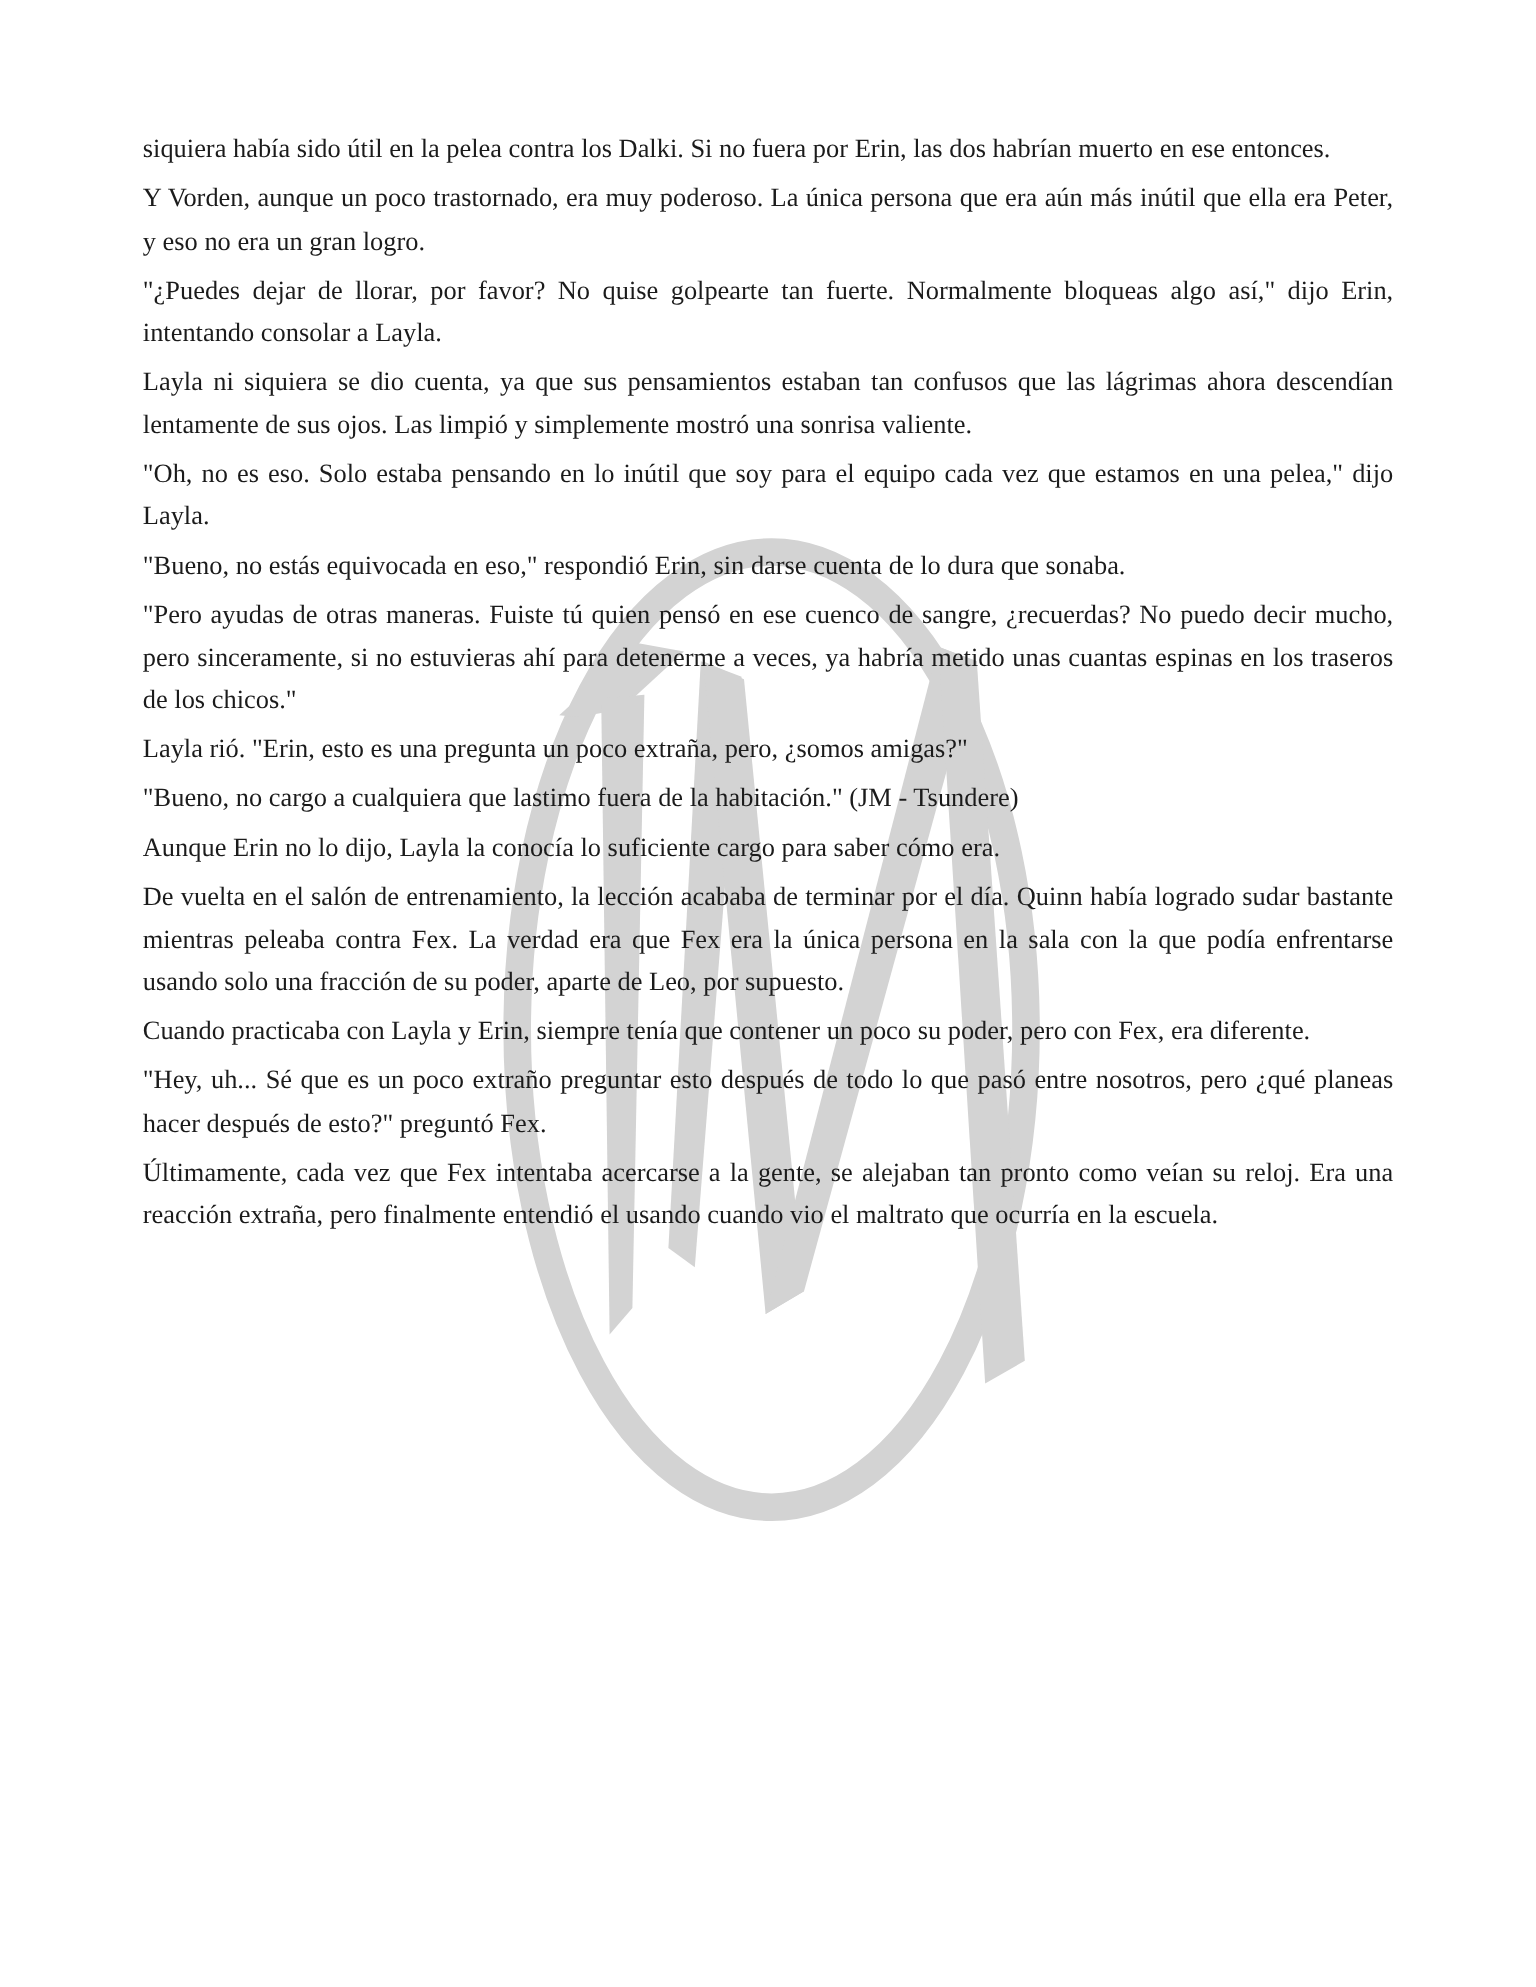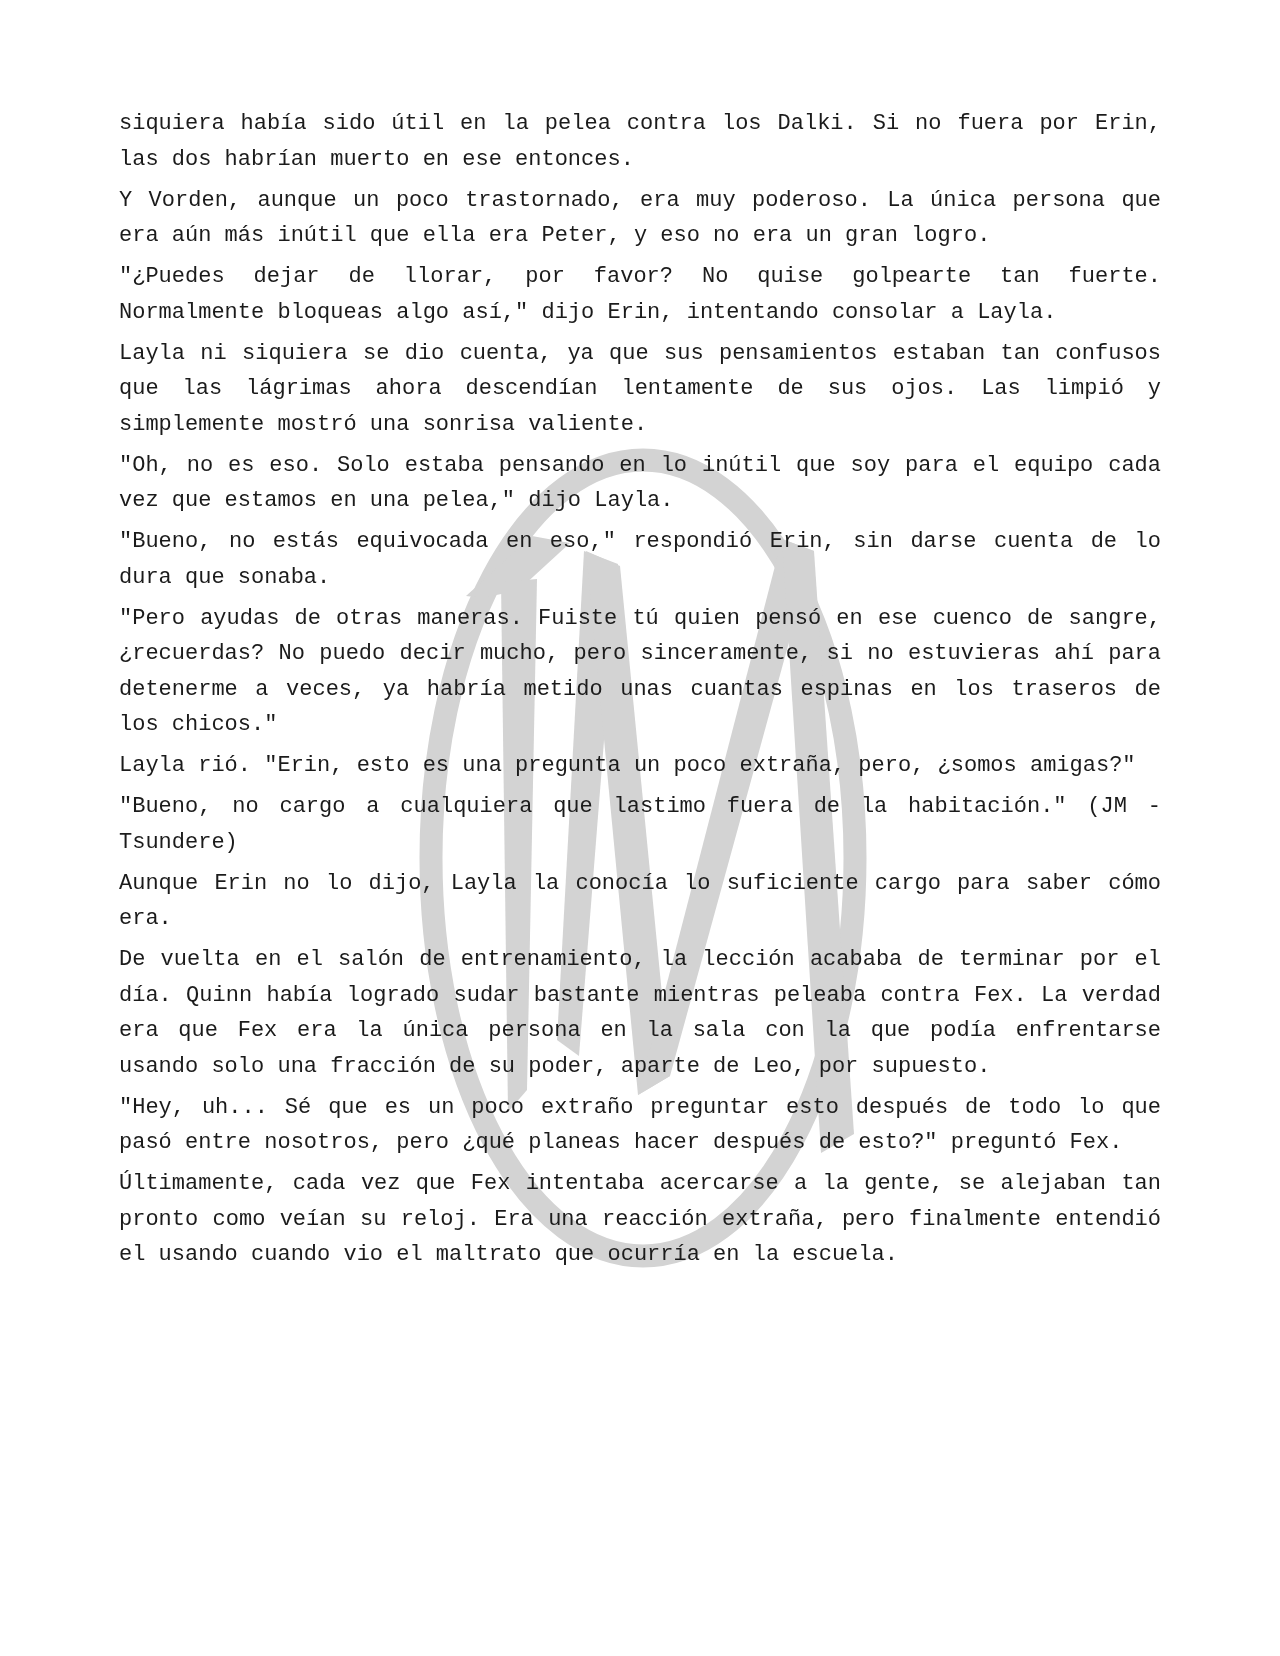--- a/index.html
+++ b/index.html
@@ -34,21 +34,20 @@
     font-style: italic;
     color: #1b1b1b;
     margin: 0 0 30px 0;
   }
   .para {
     font-size: 22px;
     line-height: 35.5px;
     color: #1b1b1b;
     text-align: justify;
     margin: 0 0 5.5px 0;
-    font-family: Liberation Mono, monospace;
   }
 </style>
 </head>
 <body>
 
 <svg class="watermark" viewBox="0 0 560 840" aria-hidden="true">
   <g fill="#d3d3d3" stroke="none">
 
     <ellipse cx="263" cy="418" rx="212" ry="398" fill="none" stroke="#d3d3d3" stroke-width="23"></ellipse>
 
@@ -71,15 +70,16 @@
   <p class="para">Y Vorden, aunque un poco trastornado, era muy poderoso. La única persona que era aún más inútil que ella era Peter, y eso no era un gran logro.</p>
   <p class="para">"¿Puedes dejar de llorar, por favor? No quise golpearte tan fuerte. Normalmente bloqueas algo así," dijo Erin, intentando consolar a Layla.</p>
   <p class="para">Layla ni siquiera se dio cuenta, ya que sus pensamientos estaban tan confusos que las lágrimas ahora descendían lentamente de sus ojos. Las limpió y simplemente mostró una sonrisa valiente.</p>
   <p class="para">"Oh, no es eso. Solo estaba pensando en lo inútil que soy para el equipo cada vez que estamos en una pelea," dijo Layla.</p>
   <p class="para">"Bueno, no estás equivocada en eso," respondió Erin, sin darse cuenta de lo dura que sonaba.</p>
   <p class="para">"Pero ayudas de otras maneras. Fuiste tú quien pensó en ese cuenco de sangre, ¿recuerdas? No puedo decir mucho, pero sinceramente, si no estuvieras ahí para detenerme a veces, ya habría metido unas cuantas espinas en los traseros de los chicos."</p>
   <p class="para">Layla rió. "Erin, esto es una pregunta un poco extraña, pero, ¿somos amigas?"</p>
   <p class="para">"Bueno, no cargo a cualquiera que lastimo fuera de la habitación." (JM - Tsundere)</p>
   <p class="para">Aunque Erin no lo dijo, Layla la conocía lo suficiente cargo para saber cómo era.</p>
   <p class="para">De vuelta en el salón de entrenamiento, la lección acababa de terminar por el día. Quinn había logrado sudar bastante mientras peleaba contra Fex. La verdad era que Fex era la única persona en la sala con la que podía enfrentarse usando solo una fracción de su poder, aparte de Leo, por supuesto.</p>
+  <p class="para">Cuando practicaba con Layla y Erin, siempre tenía que contener un poco su poder, pero con Fex, era diferente.</p>
   <p class="para">"Hey, uh... Sé que es un poco extraño preguntar esto después de todo lo que pasó entre nosotros, pero ¿qué planeas hacer después de esto?" preguntó Fex.</p>
   <p class="para">Últimamente, cada vez que Fex intentaba acercarse a la gente, se alejaban tan pronto como veían su reloj. Era una reacción extraña, pero finalmente entendió el usando cuando vio el maltrato que ocurría en la escuela.</p>
 </div>
 
 </body></html>

